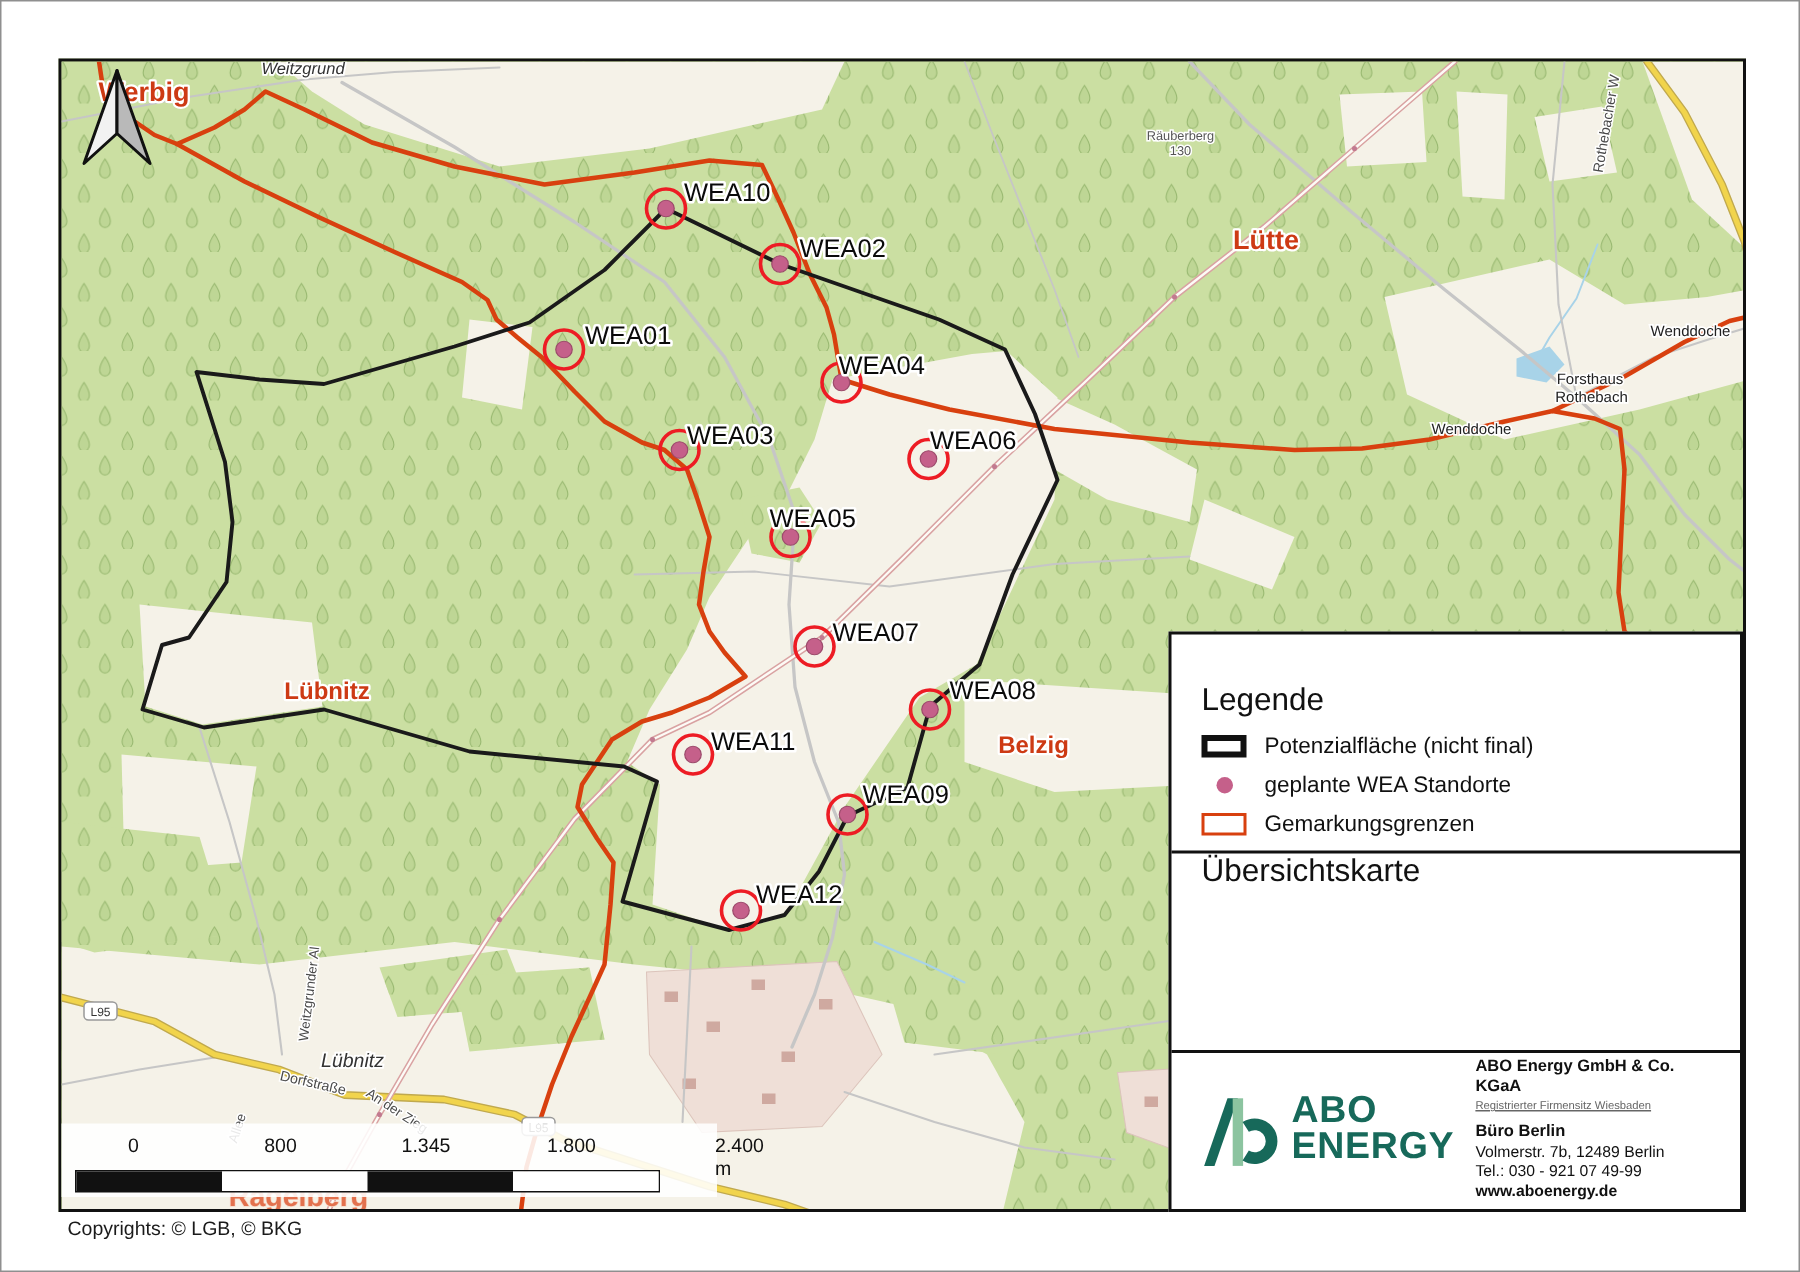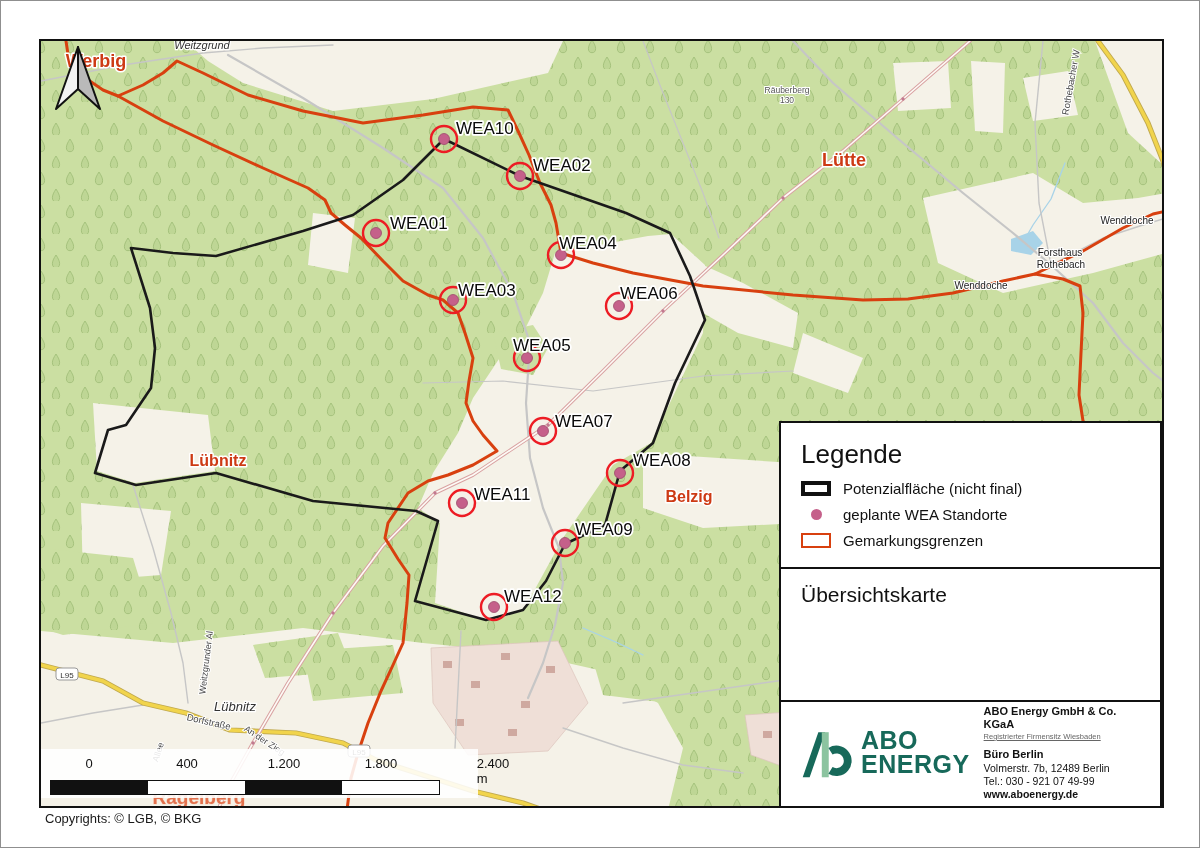--- a/index.html
+++ b/index.html
@@ -18,28 +18,28 @@
   .street{fill:#4a4a4a;paint-order:stroke;stroke:#fff;stroke-width:2px;}
   .place-ragel{font-weight:bold;fill:#e2714e;paint-order:stroke;stroke:#f7d9c8;stroke-width:1px;}
   .badge-t{font-size:8px;fill:#333;}
 
   
   .panel{position:absolute;left:778px;top:420px;width:383px;height:387px;background:#fff;border:2px solid #111;box-sizing:border-box;z-index:5;}
   .panel section{box-sizing:border-box;padding:0 20px;}
   .sec-legend{height:146px;border-bottom:2px solid #111;}
   .sec-title{height:133px;border-bottom:2px solid #111;}
   .sec-logo{height:102px;display:flex;align-items:center;padding:0 10px 0 14px;}
-  .legend-title{font-size:26px;color:#111;padding-top:16px;margin-bottom:10px;}
+  .legend-title{font-size:21px;color:#111;padding-top:32px;margin-bottom:10px;}
   .legend-row{display:flex;align-items:center;margin-bottom:9px;}
   .legend-swatch{width:33px;display:flex;justify-content:flex-start;align-items:center;margin-right:9px;}
   .sw-black{width:30px;height:15px;border:4px solid #111;box-sizing:border-box;background:#fff;}
   .sw-dot{width:11px;height:11px;border-radius:50%;background:#c5608a;margin-left:10px;}
   .sw-red{width:30px;height:15px;border:2px solid #d8400f;box-sizing:border-box;background:#fff;}
   .legend-label{font-size:15px;color:#111;}
-  .map-title{font-size:21px;color:#111;padding-top:14px;}
+  .map-title{font-size:21px;color:#111;}
   .meta{margin-top:26px;}
   .meta-line{font-size:13px;color:#111;margin-bottom:7px;}
   .meta-small{font-size:10.5px;color:#111;}
   .brand{display:flex;align-items:center;}
   .brand-word{margin-left:8px;font-weight:bold;color:#17695a;font-size:25px;line-height:0.95;letter-spacing:0.5px;}
   .addr{margin-left:14px;line-height:1.25;}
   .addr .b{font-size:11px;font-weight:bold;color:#111;}
   .addr .xs{font-size:7.5px;color:#666;margin-bottom:7px;text-decoration:underline;}
   .addr .n{font-size:10.5px;color:#111;}
   .addr .nb{font-size:10.5px;font-weight:bold;color:#111;}
@@ -272,22 +272,22 @@
         <div class="n">Volmerstr. 7b, 12489 Berlin</div>
         <div class="n">Tel.: 030 - 921 07 49-99</div>
         <div class="nb">www.aboenergy.de</div>
       </div>
     </section>
   </div>
 
   <div class="scalebar">
     <div class="sb-back"></div>
     <span class="sb-label" style="left:48px">0</span>
-    <span class="sb-label" style="left:146px">400</span>
-    <span class="sb-label" style="left:243px">1.200</span>
+    <span class="sb-label" style="left:146px">800</span>
+    <span class="sb-label" style="left:243px">1.345</span>
     <span class="sb-label" style="left:340px">1.800</span>
     <span class="sb-label" style="left:452px">2.400 m</span>
     <div class="sb-bar">
       <div class="sb-seg seg-b"></div>
         <div class="sb-seg seg-w"></div>
         <div class="sb-seg seg-b"></div>
         <div class="sb-seg seg-w"></div>
     </div>
   </div>
 

